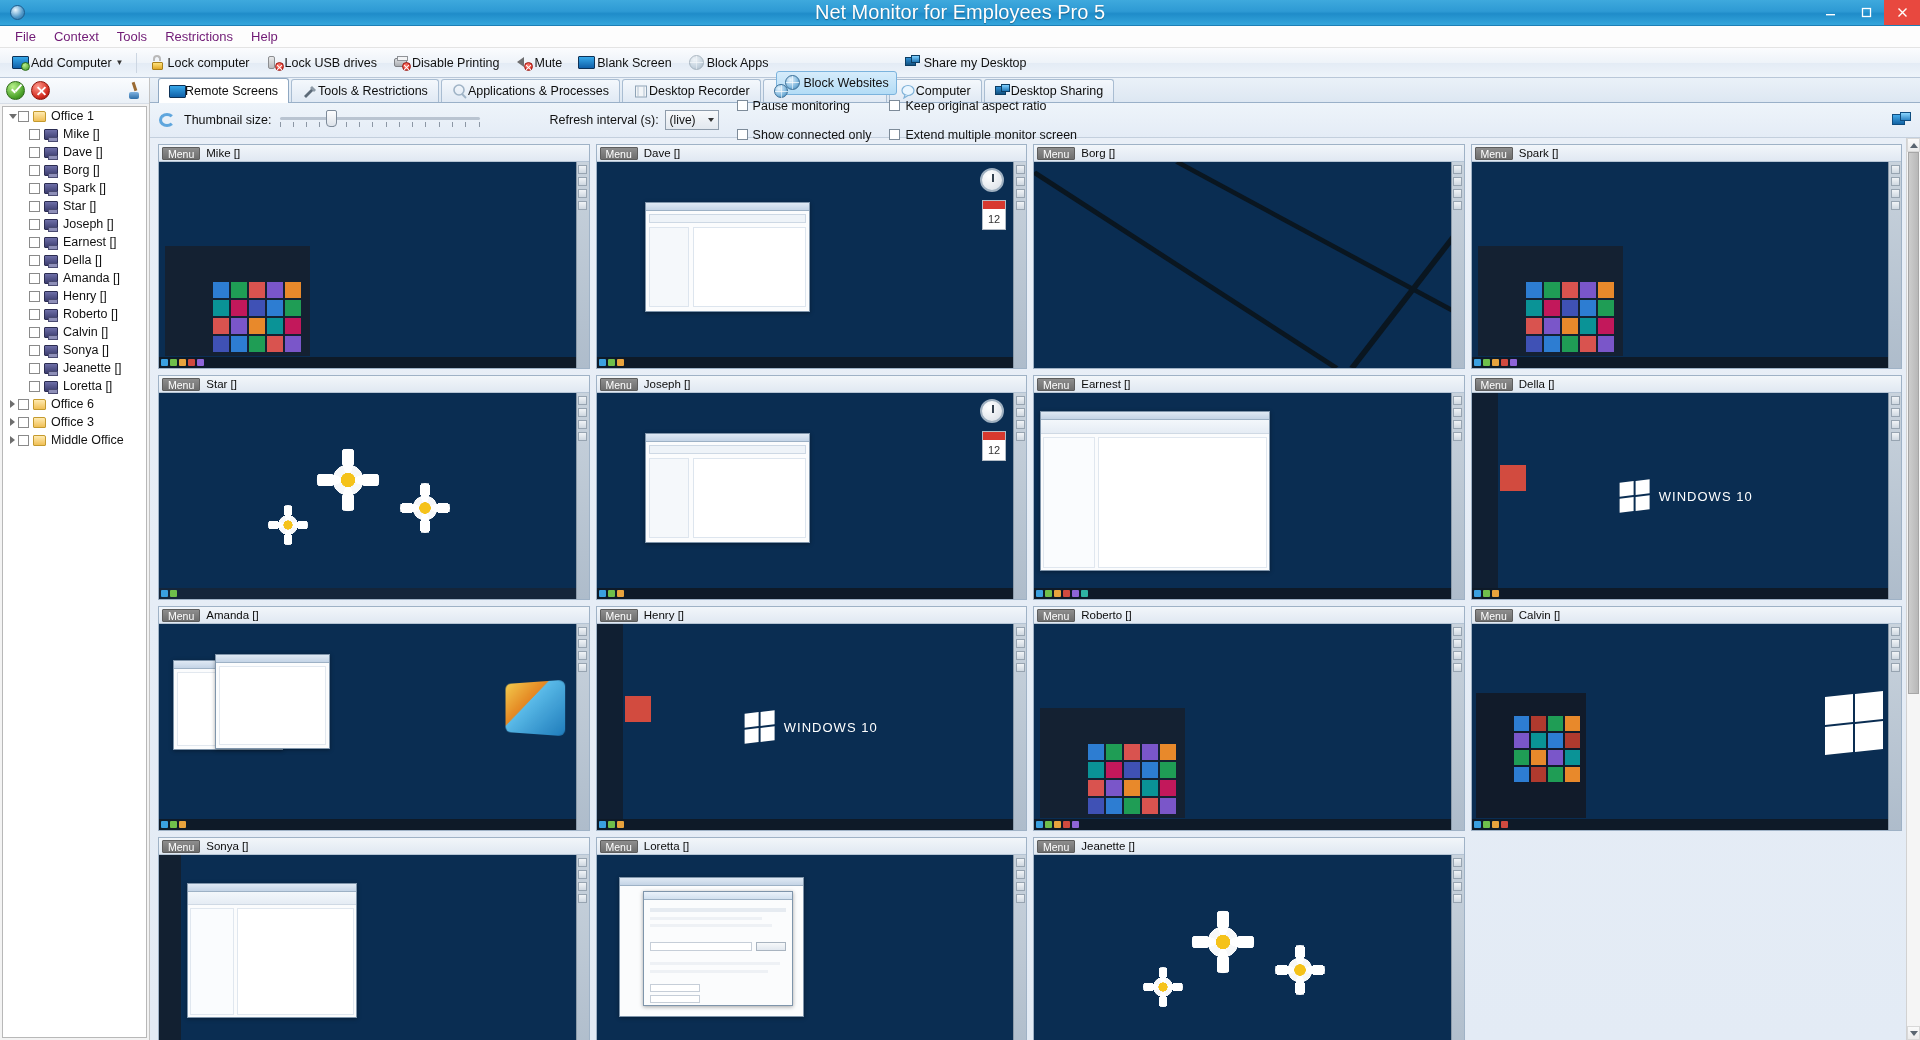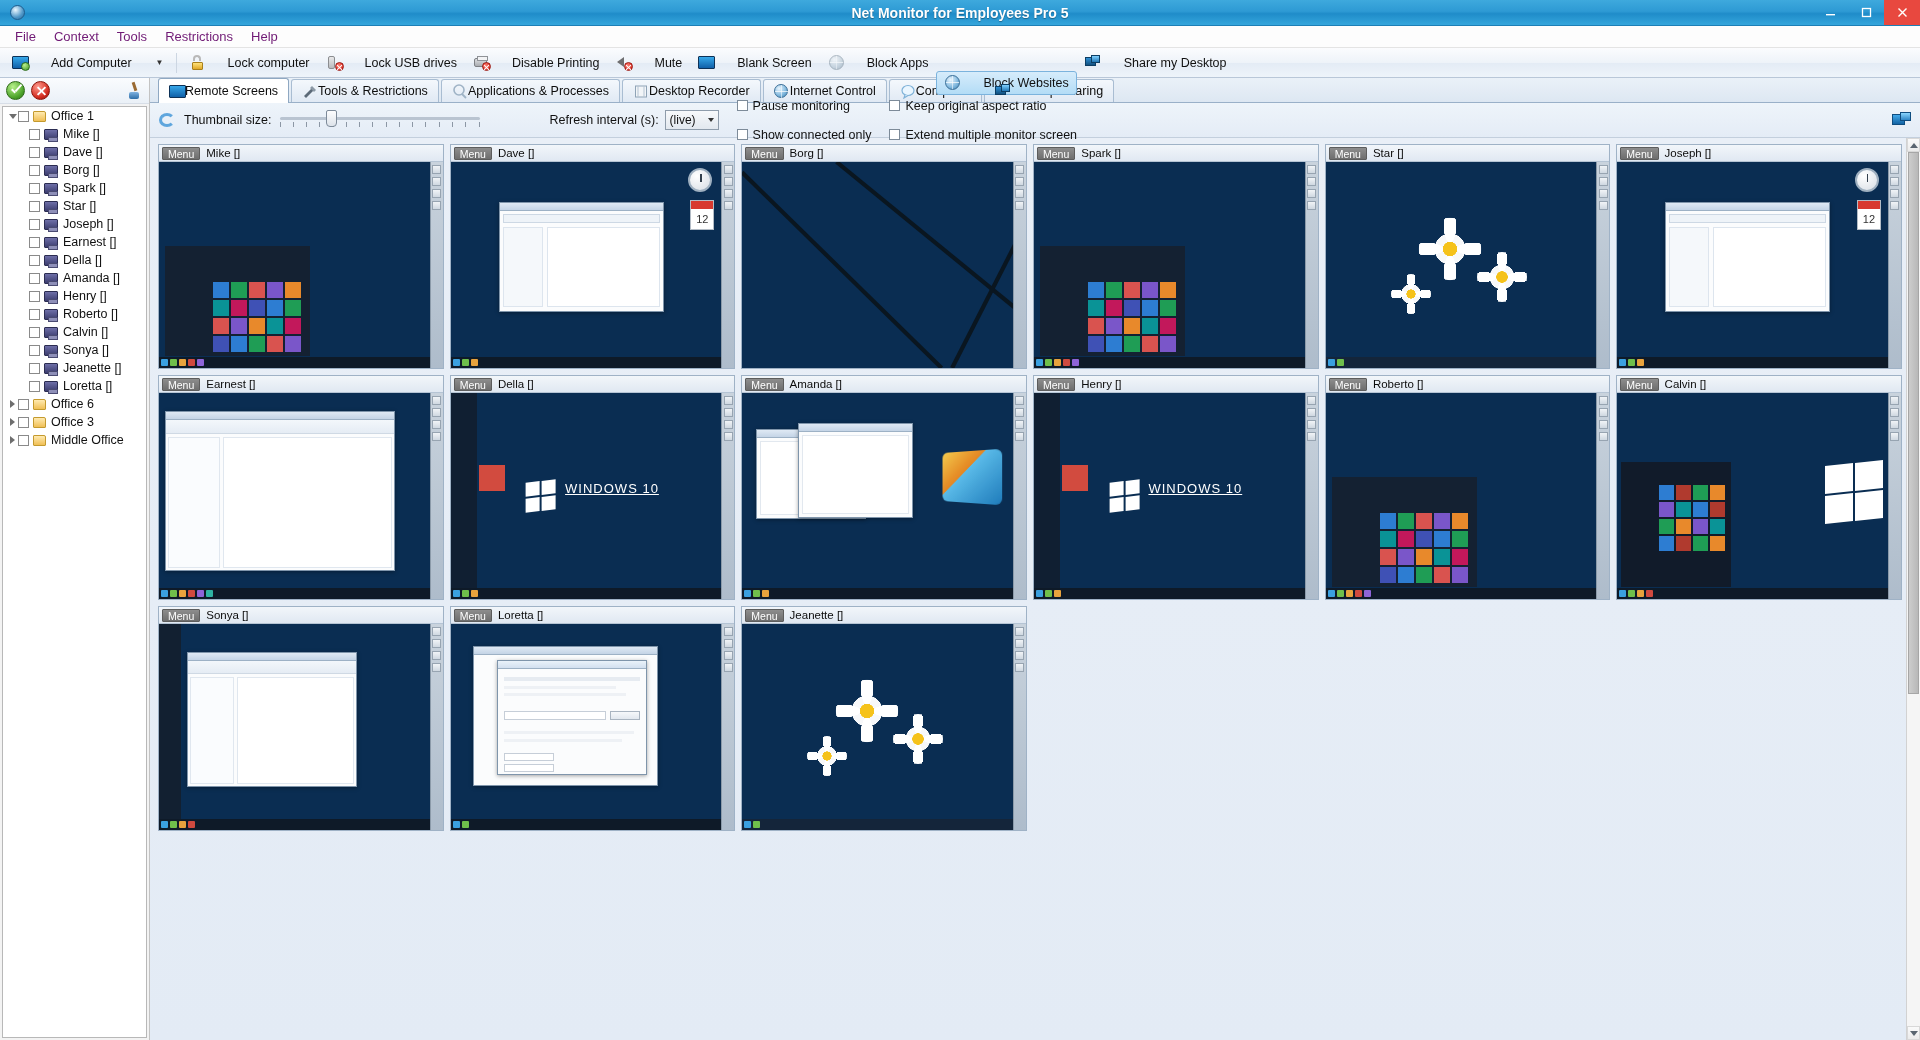--- a/index.html
+++ b/index.html
@@ -14,21 +14,21 @@
   
   #titlebar {
     height: 26px;
     background: linear-gradient(180deg,#3ea9dd 0%,#2e9ad4 45%,#1f8cc9 55%,#35a6dc 100%);
     display: flex; align-items: center;
     position: relative;
     border-bottom: 1px solid #1d7fb6;
   }
   #titlebar .title {
     position: absolute; left:0; right:0; text-align:center;
-    color:#fff; font-size:14px; font-weight:bold;
+    color:#fff; font-size:20px; font-weight:normal;
     text-shadow: 0 1px 1px rgba(0,0,0,.35);
     pointer-events:none;
   }
   .wbtns { margin-left:auto; display:flex; height:100%; z-index:2;}
   .wbtn {
     width:36px; height:100%; display:flex; align-items:center; justify-content:center;
     color:#fff; font-size:15px; line-height:1;
     background: transparent;
   }
   .wbtn.close { background:#e8483f; }
@@ -47,21 +47,21 @@
   
   #toolbar {
     height: 30px;
     background: linear-gradient(180deg,#fbfcfe 0%,#eef3f9 50%,#e3ebf5 51%,#eef4fa 100%);
     display:flex; align-items:center;
     border-bottom:1px solid #b9c7d8;
     padding-left:4px;
     position:relative;
   }
   .tbtn {
-    display:flex; align-items:center; gap:21px;
+    display:flex; align-items:center; gap:1px;
     height:24px; padding:0 7px; border:1px solid transparent; border-radius:3px;
     font-size:12.5px; color:#101010; white-space:nowrap;
   }
   .tbtn.active {
     background: linear-gradient(180deg,#d6ecfb,#b3dcf6);
     border:1px solid #7bb3dd;
     margin-top:40px;
   }
   .tbtn .caret { font-size:8px; color:#333; margin-left:3px;}
   .tsep { width:1px; height:20px; background:#ccd6e2; margin:0 4px; }
@@ -171,21 +171,21 @@
   .corner-ic { width:20px;height:16px;position:relative;}
   .corner-ic .c1{position:absolute;left:0;top:2px;width:13px;height:11px;
                  background:linear-gradient(180deg,#42a9ea,#1464a4);border:1px solid #0f4d80;}
   .corner-ic .c2{position:absolute;left:8px;top:0;width:11px;height:9px;
                  background:linear-gradient(180deg,#8ad6ff,#2f86c6);border:1px solid #0f4d80;}
 
   
   #gridwrap { flex:1; display:flex; min-height:0; }
   #grid {
     flex:1; min-width:0; overflow:hidden;
-    display:grid; grid-template-columns: repeat(6, 1fr);
+    display:grid; grid-template-columns: repeat(4, 1fr);
     gap:6px 6px; padding:6px 4px 0 8px;
     align-content:start;
     background: linear-gradient(180deg,#e9eff7,#e3ebf5);
   }
   .thumb { border:1px solid #9fb2c6; background:#fff; display:flex; flex-direction:column;
            height:225px; overflow:hidden; }
   .thumb .hdr { height:17px; display:flex; align-items:center; gap:6px; padding-left:3px;
                 background:linear-gradient(180deg,#f2f6fa,#e0e8f2); border-bottom:1px solid #b5c4d4;
                 font-size:11.5px; color:#0c0c0c;}
   .menubtn { height:13px; padding:0 5px; font-size:10.5px; line-height:13px;
@@ -212,22 +212,22 @@
   .wp-w7{background:radial-gradient(circle at 50% 45%,#9fe0ff,#1f79bf 55%,#0a477a);}
   .wp-plain{background:linear-gradient(180deg,#2f8fd0,#0d5c98);}
 
   .win { position:absolute; background:#eef2f6; border:1px solid #7f95ab;
          box-shadow:0 1px 4px rgba(0,0,0,.35); overflow:hidden;}
   .win .wt { height:8px; background:linear-gradient(180deg,#dfe9f4,#c4d4e6); border-bottom:1px solid #9db1c5;}
   .win .wb { position:absolute; inset:8px 0 0 0; background:#fbfcfd; }
   .tiles { position:absolute; display:grid; gap:2px; }
   .tiles span { display:block; }
 
-  .logo10 { position:absolute; display:flex; align-items:flex-start; gap:7px; color:#fff;
-            font-size:11px; letter-spacing:.5px;text-decoration:underline;}
+  .logo10 { position:absolute; display:flex; align-items:center; gap:7px; color:#fff;
+            font-size:11px; letter-spacing:.5px;}
   .logo10 .sq { width:22px;height:22px;display:grid;grid-template-columns:1fr 1fr;
                 grid-template-rows:1fr 1fr; gap:2px;}
   .logo10 .sq i{background:#fff;display:block;}
 
   .flower { position:absolute; width:36px;height:36px; border-radius:50%;
             background: radial-gradient(circle, #f5c21a 0 22%, rgba(255,255,255,.97) 23% 48%, transparent 49%);
             box-shadow:0 0 0 0 transparent;}
   .petals { position:absolute; width:50px;height:50px; border-radius:50%;
             background:
               radial-gradient(ellipse 7px 18px at 50% 14%, #fff 70%, transparent 71%),

